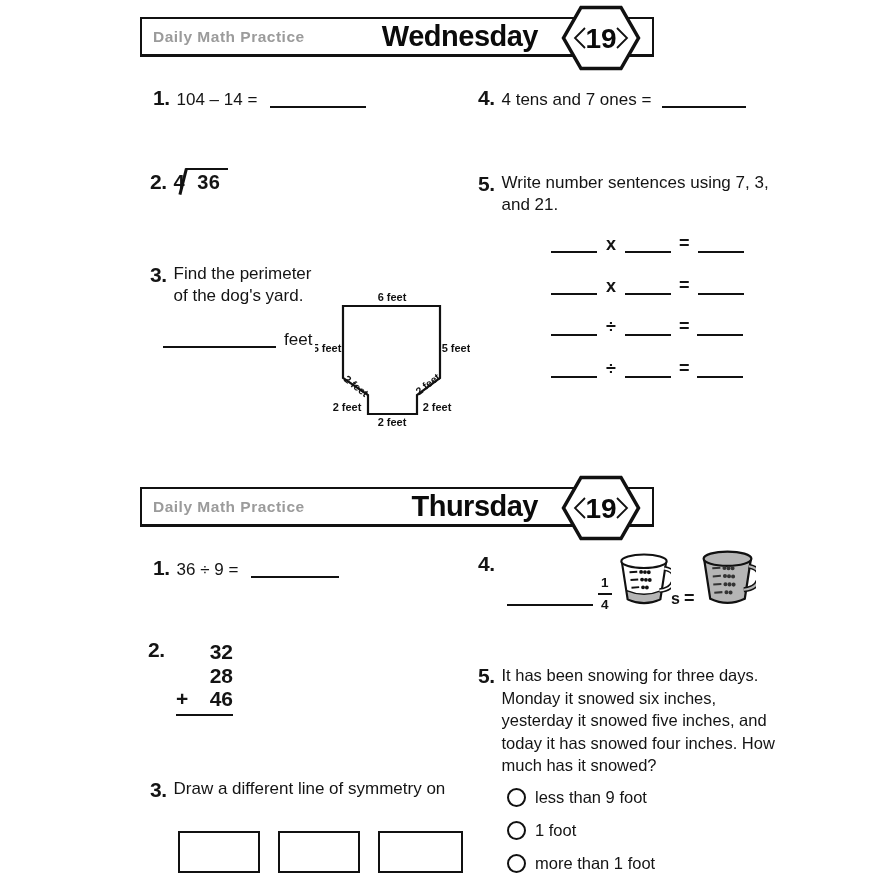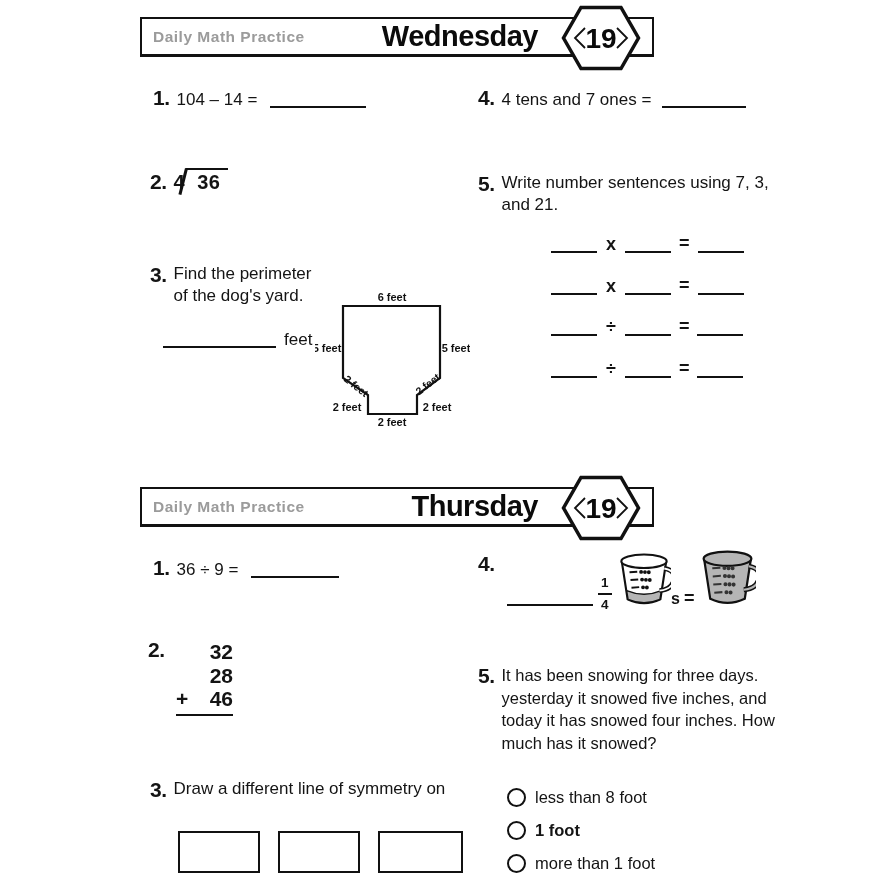--- a/index.html
+++ b/index.html
@@ -248,30 +248,31 @@
           <circle cx="27" cy="44.6" r="1"></circle>
           <circle cx="31" cy="44.8" r="1"></circle>
       </g>
     </svg>
   </div>
 
   <div class="abs" style="left:478px;top:664px;display:flex;">
     <span class="pnum">5.</span>
     <div class="para" style="width:300px;">
       <div>It has been snowing for three days.</div>
+      <div>Monday it snowed six inches,</div>
       <div>yesterday it snowed five inches, and</div>
       <div>today it has snowed four inches. How</div>
       <div>much has it snowed?</div>
     </div>
   </div>
   <div class="opt" style="left:507px;top:788px;">
     <span class="radio"></span>
-    <span>less than 8 foot</span>
-  </div>
-  <div class="opt" style="left:507px;top:821px;font-weight:bold;">
+    <span>less than 9 foot</span>
+  </div>
+  <div class="opt" style="left:507px;top:821px;">
     <span class="radio"></span>
     <span>1 foot</span>
   </div>
   <div class="opt" style="left:507px;top:854px;">
     <span class="radio"></span>
     <span>more than 1 foot</span>
   </div>
 
 </div>
 

